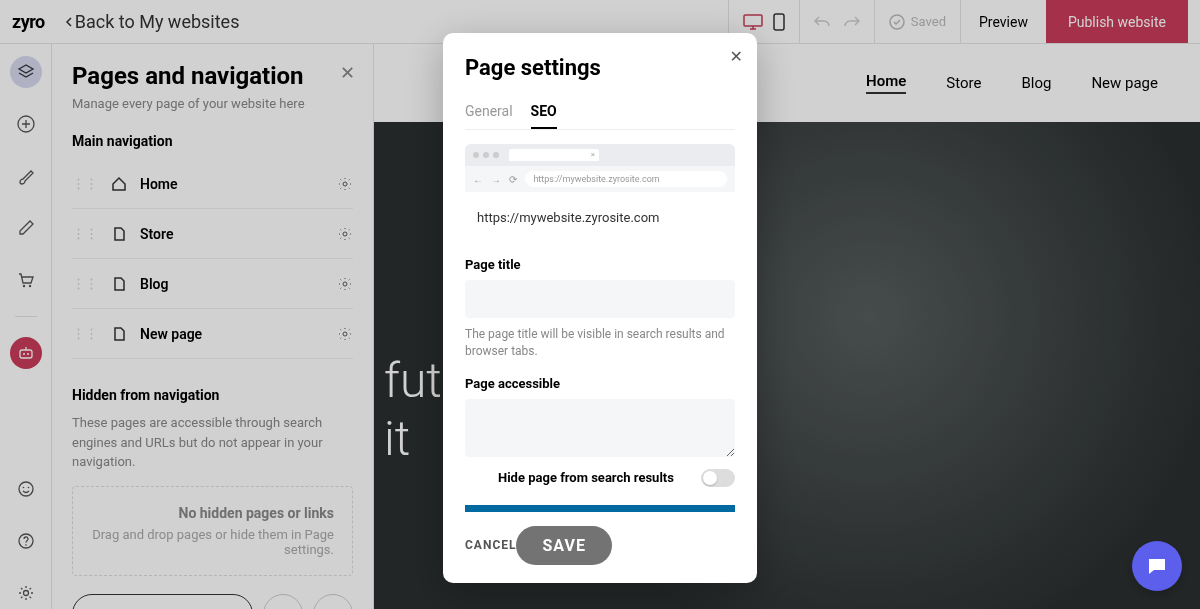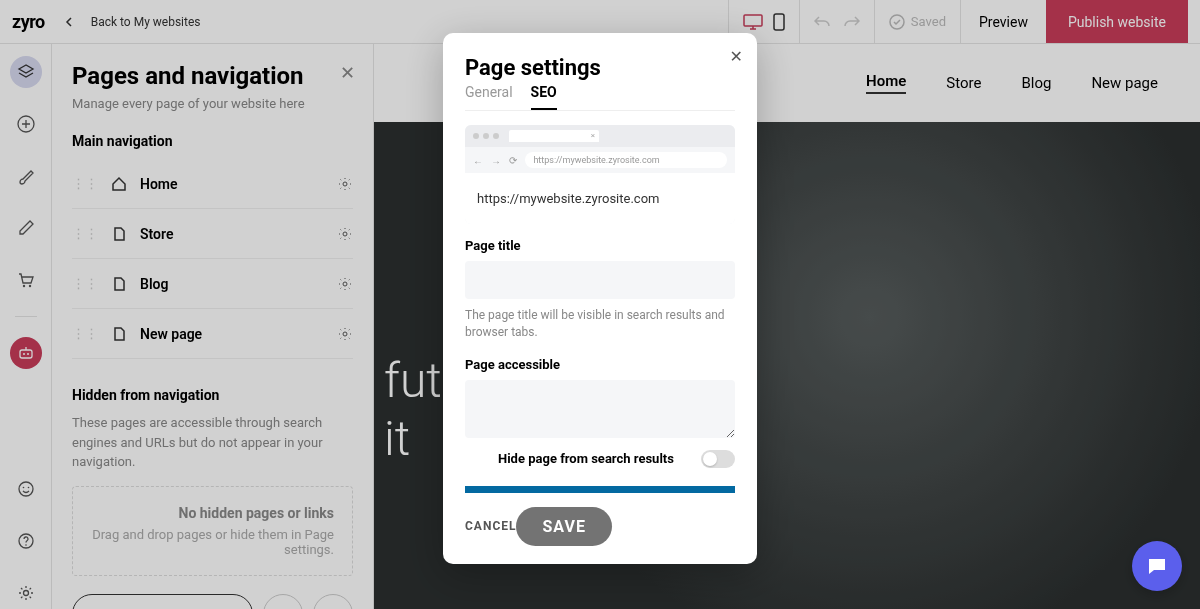--- a/index.html
+++ b/index.html
@@ -1,21 +1,21 @@
 <!DOCTYPE html>
 <html><head>
 <meta charset="utf-8">
 <style>
 * { box-sizing: border-box; margin: 0; padding: 0; font-family: -apple-system, BlinkMacSystemFont, "Segoe UI", Roboto, sans-serif; }
 body { width: 1200px; height: 609px; overflow: hidden; background: #f5f5f5; position: relative; }
 
 
 .topbar { height: 44px; background: #fff; display: flex; align-items: center; padding: 0 12px; border-bottom: 1px solid #e5e5e5; }
 .logo { font-weight: 700; font-size: 18px; letter-spacing: -0.5px; }
-.back-link { display: flex; align-items: center; gap: 16px; margin-left: 20px; font-size: 12px; color: #333; cursor: pointer; }
+.back-link { display: flex; align-items: center; gap: 0; margin-left: 20px; font-size: 18px; color: #333; cursor: pointer; }
 .top-spacer { flex: 1; }
 .device-icons { display: flex; gap: 10px; align-items: center; padding: 0 14px; border-left: 1px solid #e5e5e5; height: 100%; }
 .undo-redo { display: flex; gap: 14px; padding: 0 14px; border-left: 1px solid #e5e5e5; height: 100%; align-items: center; color: #ccc; }
 .saved-pill { display: flex; align-items: center; gap: 6px; padding: 0 14px; border-left: 1px solid #e5e5e5; height: 100%; color: #bbb; font-size: 13px; }
 .preview-btn { padding: 0 18px; font-size: 14px; border-left: 1px solid #e5e5e5; height: 100%; display: flex; align-items: center; cursor: pointer; }
 .publish-btn { background: #c83c5a; color: #fff; height: 100%; padding: 0 22px; font-size: 14px; display: flex; align-items: center; cursor: pointer; }
 
 
 .tool-rail { position: absolute; left: 0; top: 44px; bottom: 0; width: 52px; background: #fff; border-right: 1px solid #e5e5e5; display: flex; flex-direction: column; align-items: center; padding-top: 12px; gap: 20px; }
 .tool-rail .tool { width: 32px; height: 32px; display: flex; align-items: center; justify-content: center; color: #555; border-radius: 50%; }
@@ -52,21 +52,21 @@
 .hero { height: calc(100% - 78px); background: #3a3f3f; position: relative; overflow: hidden; }
 .hero-bg { position: absolute; inset: 0; background: radial-gradient(circle at 60% 40%, #5a6060 0%, #2a2e2e 60%), repeating-linear-gradient(45deg, #444 0 2px, transparent 2px 8px); opacity: 0.9; }
 .hero-text { position: absolute; left: 10px; top: 230px; font-size: 48px; color: #fff; font-weight: 300; line-height: 1.2; }
 
 
 .overlay { position: absolute; inset: 0; background: rgba(0,0,0,0.18); }
 
 
 .modal { position: absolute; left: 443px; top: 33px; width: 314px; background: #fff; border-radius: 10px; box-shadow: 0 10px 40px rgba(0,0,0,0.25); padding: 22px 22px 18px; }
 .modal-close { position: absolute; top: 14px; right: 14px; font-size: 16px; color: #555; cursor: pointer; }
-.modal h2 { font-size: 22px; font-weight: 700; margin-bottom: 4px; }
+.modal h2 { font-size: 22px; font-weight: 700; margin-bottom: 23px; }
 .tabs { display: flex; gap: 18px; border-bottom: 1px solid #eee; margin-bottom: 14px; }
 .tabs .tab { font-size: 14px; color: #999; padding-bottom: 8px; cursor: pointer; }
 .tabs .tab.active { color: #000; font-weight: 700; border-bottom: 2px solid #000; }
 .browser-mock { background: #f5f6f8; border-radius: 6px; overflow: hidden; margin-bottom: 14px; }
 .bm-tabbar { height: 22px; display: flex; align-items: center; padding: 0 8px; gap: 4px; background: #ebecef; }
 .bm-circle { width: 6px; height: 6px; border-radius: 50%; background: #ccc; }
 .bm-tab { background: #fff; width: 90px; height: 12px; border-radius: 2px 2px 0 0; margin-left: 6px; position: relative; }
 .bm-tab .x { position: absolute; right: 4px; top: 1px; font-size: 8px; color: #aaa; }
 .bm-url { height: 26px; display: flex; align-items: center; padding: 0 8px; gap: 8px; font-size: 10px; color: #999; background: #f5f6f8; }
 .bm-url .bar { flex: 1; background: #fff; border-radius: 10px; height: 16px; display: flex; align-items: center; padding: 0 8px; font-size: 9px; }

